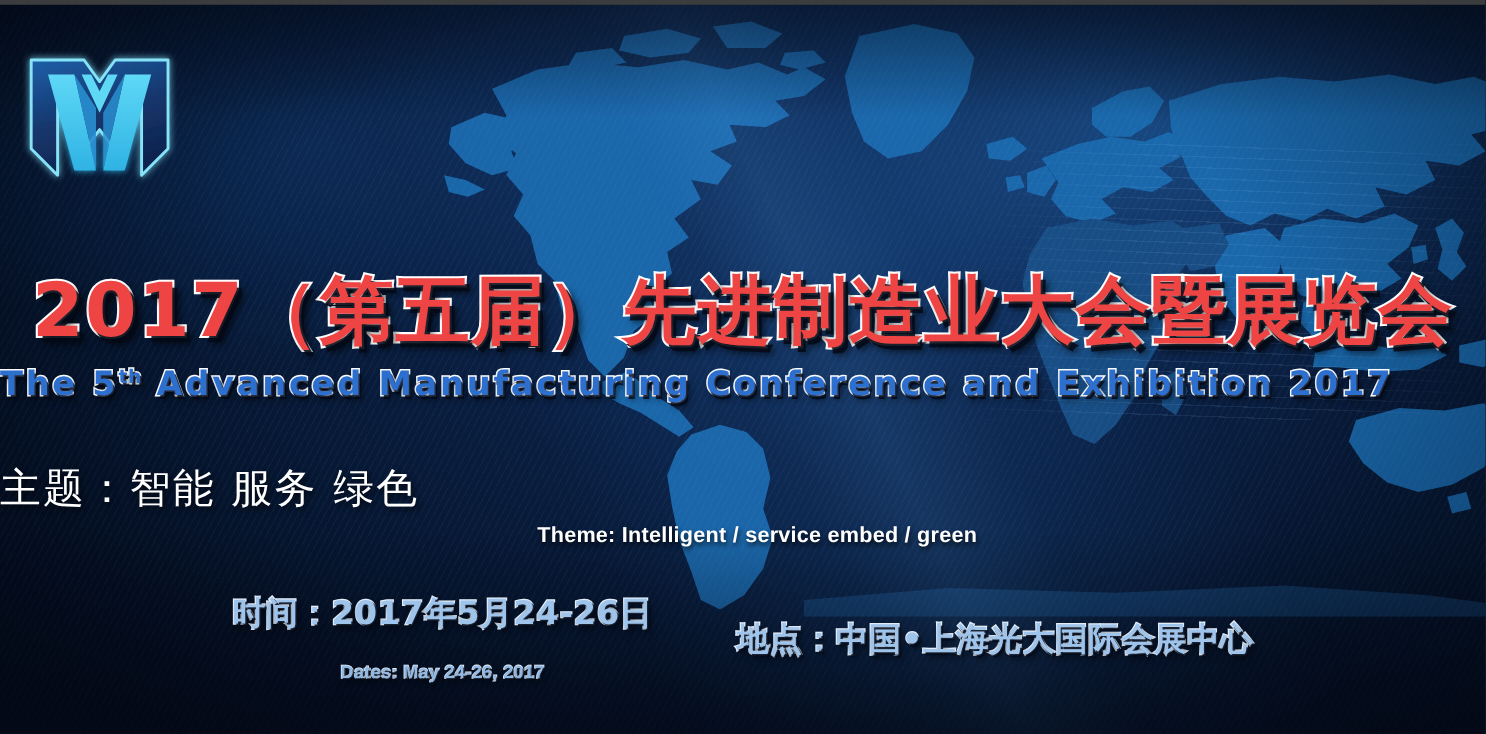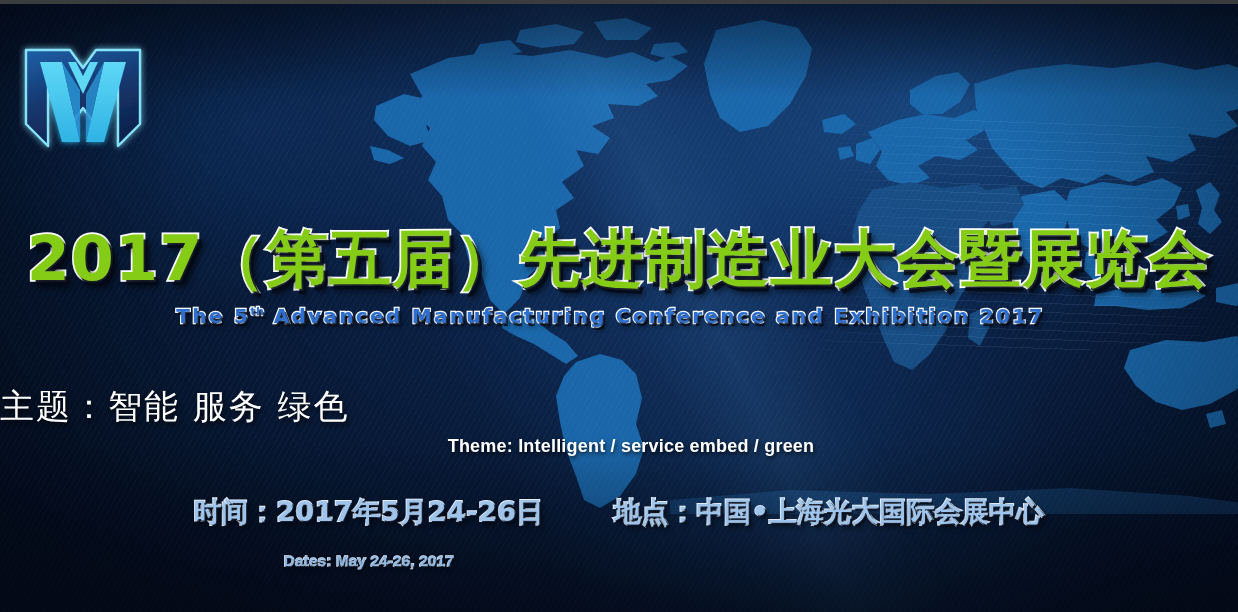--- a/index.html
+++ b/index.html
@@ -130,36 +130,35 @@
   .title-cn {
     position: absolute;
     left: 0; right: 0;
     top: 228px;
     text-align: center;
     font-family: "DejaVu Sans", "Liberation Sans", sans-serif;
     font-size: 62px;
     font-weight: bold;
     letter-spacing: 1px;
     line-height: 1;
-    color: #84cc16;
+    color: #ef4444;
     -webkit-text-stroke: 3.5px #ffffff;
     paint-order: stroke fill;
     text-shadow:
       4px 5px 0 rgba(3,9,22,0.85),
       6px 7px 6px rgba(0,0,0,0.6);
     white-space: nowrap;
   }
 
   .title-en {
     position: absolute;
     left: 0; right: 17px;
     top: 306px;
-    text-align: center;
     font-family: "DejaVu Sans", "Liberation Sans", sans-serif;
-    font-size: 20px;
+    font-size: 28px;
     font-weight: bold;
     letter-spacing: 2.3px;
     line-height: 1;
     color: #2d6fce;
     -webkit-text-stroke: 2.4px #ffffff;
     paint-order: stroke fill;
     text-shadow:
       2px 3px 0 rgba(3,9,22,0.8),
       3px 4px 5px rgba(0,0,0,0.5);
     white-space: nowrap;
@@ -196,21 +195,21 @@
     white-space: nowrap;
     padding-left: 24px;
   }
 
   .info-row {
     position: absolute;
     left: 0; right: 0;
     top: 498px;
     display: flex;
     justify-content: center;
-    align-items: flex-start;
+    align-items: center;
     gap: 70px;
   }
   .info-col { text-align: center; }
 
   .info-cn {
     font-family: "DejaVu Sans", "Liberation Sans", sans-serif;
     font-size: 27px;
     font-weight: bold;
     letter-spacing: 0.5px;
     line-height: 1.05;

